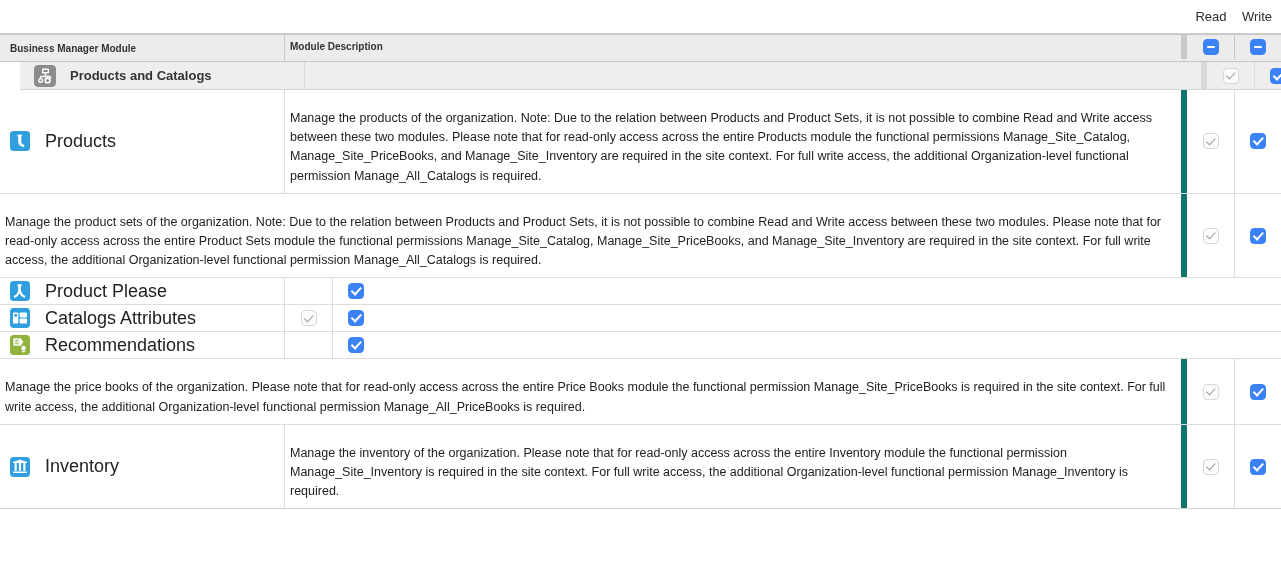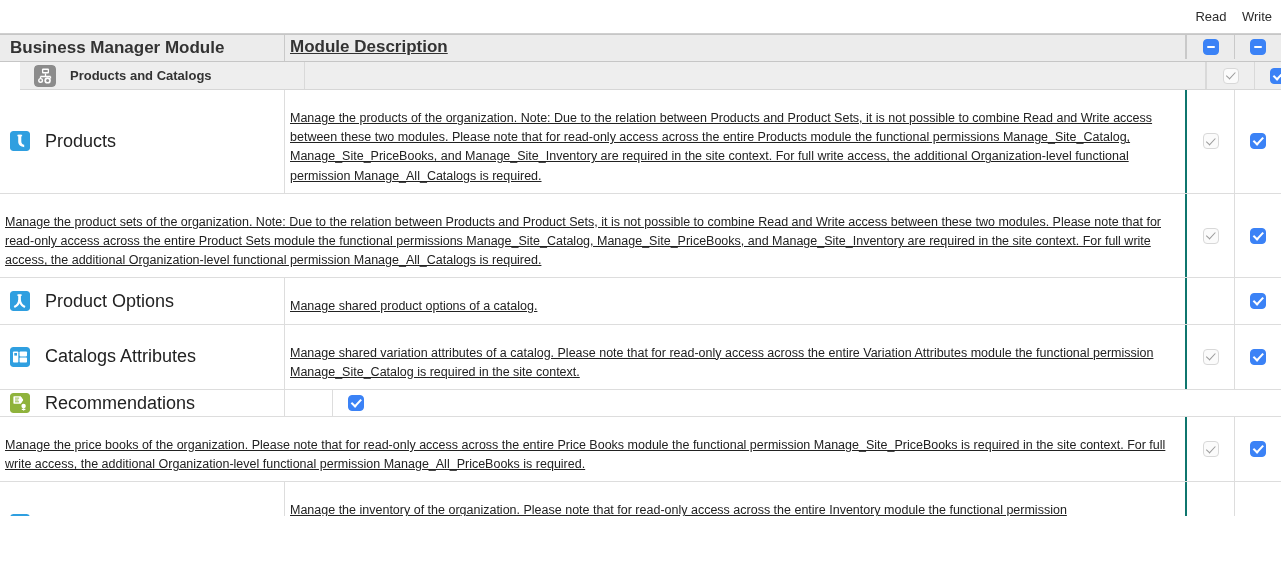--- a/index.html
+++ b/index.html
@@ -54,26 +54,25 @@
     width: 285px;
     flex: 0 0 285px;
     border-right: 1px solid #dddddd;
     display: flex;
     align-items: center;
     padding: 0 8px 0 10px;
     min-height: 26px;
   }
   .cell-desc {
     flex: 1 1 auto;
-    border-right: 2px solid #0f766e;
+    border-right: 6px solid #0f766e;
     padding: 19px 10px 7px 5px;
     font-size: 12.5px;
     line-height: 19.2px;
     color: #222222;
-    text-decoration: underline;
   }
   .cell-chk {
     width: 48px;
     flex: 0 0 48px;
     border-right: 1px solid #dddddd;
     display: flex;
     align-items: center;
     justify-content: center;
   }
   .cell-chk.write {
@@ -86,21 +85,21 @@
   .row.header {
     background: #ececec;
     border-bottom: 1px solid #c6c6c6;
     border-top: 1px solid #c6c6c6;
   }
   .row.header .cell-module,
   .row.header .cell-desc,
   .row.header .cell-chk { border-right-color: #c9c9c9; }
   .row.header .cell-module,
   .row.header .cell-desc {
-    font-size: 17px;
+    font-size: 10px;
     font-weight: bold;
     color: #333333;
     padding-top: 0; padding-bottom: 0;
     height: 24px;
     display: flex; align-items: center;
   }
   .row.header .cell-desc { padding-left: 5px; }
   .row.header .cell-chk { height: 24px; }
 
   
@@ -261,42 +260,40 @@
       </div>
       <div class="row">
         <div class="cell-module">
           <span class="icon">
             <svg width="20" height="20" viewBox="0 0 20 20">
               <rect width="20" height="20" rx="3" fill="#2f9fe0"></rect>
               <path d="M8.2 3.4h2.7v5.1c0 3 1.9 5.3 4.6 6.6l-1 1.8c-2.3-1.1-4.1-2.7-4.9-4.7-.8 2-2.6 3.6-4.9 4.7l-1-1.8c2.7-1.3 4.5-3.6 4.5-6.6V5.4H8.2z" fill="#fff"></path>
               <rect x="7.4" y="3.4" width="4.3" height="1.5" fill="#fff"></rect>
             </svg>
           </span>
-          <span class="mod-label">Product Options</span>
-        </div>
-        <div class="cell-desc">Manage shared product options of a catalog.</div>
+          <span class="mod-label">Product Please</span>
+        </div>
         <div class="cell-chk"></div>
         <div class="cell-chk write">
           <span class="chk on"></span>
         </div>
       </div>
       <div class="row">
         <div class="cell-module">
           <span class="icon">
             <svg width="20" height="20" viewBox="0 0 20 20">
               <rect width="20" height="20" rx="3" fill="#2f9fe0"></rect>
               <rect x="3" y="4.4" width="5.3" height="11.2" rx="0.8" fill="#fff"></rect>
               <rect x="9.6" y="4.4" width="7.4" height="5" rx="0.8" fill="#fff"></rect>
               <rect x="9.6" y="10.6" width="7.4" height="5" rx="0.8" fill="#fff"></rect>
               <rect x="4.3" y="6" width="2.7" height="2.6" fill="#2f9fe0"></rect>
             </svg>
           </span>
           <span class="mod-label">Catalogs Attributes</span>
         </div>
-        <div class="cell-desc">Manage shared variation attributes of a catalog. Please note that for read-only access across the entire Variation Attributes module the functional permission Manage_Site_Catalog is required in the site context.</div>
         <div class="cell-chk">
           <span class="chk dis"></span>
         </div>
         <div class="cell-chk write">
           <span class="chk on"></span>
         </div>
       </div>
       <div class="row">
         <div class="cell-module">
           <span class="icon">

